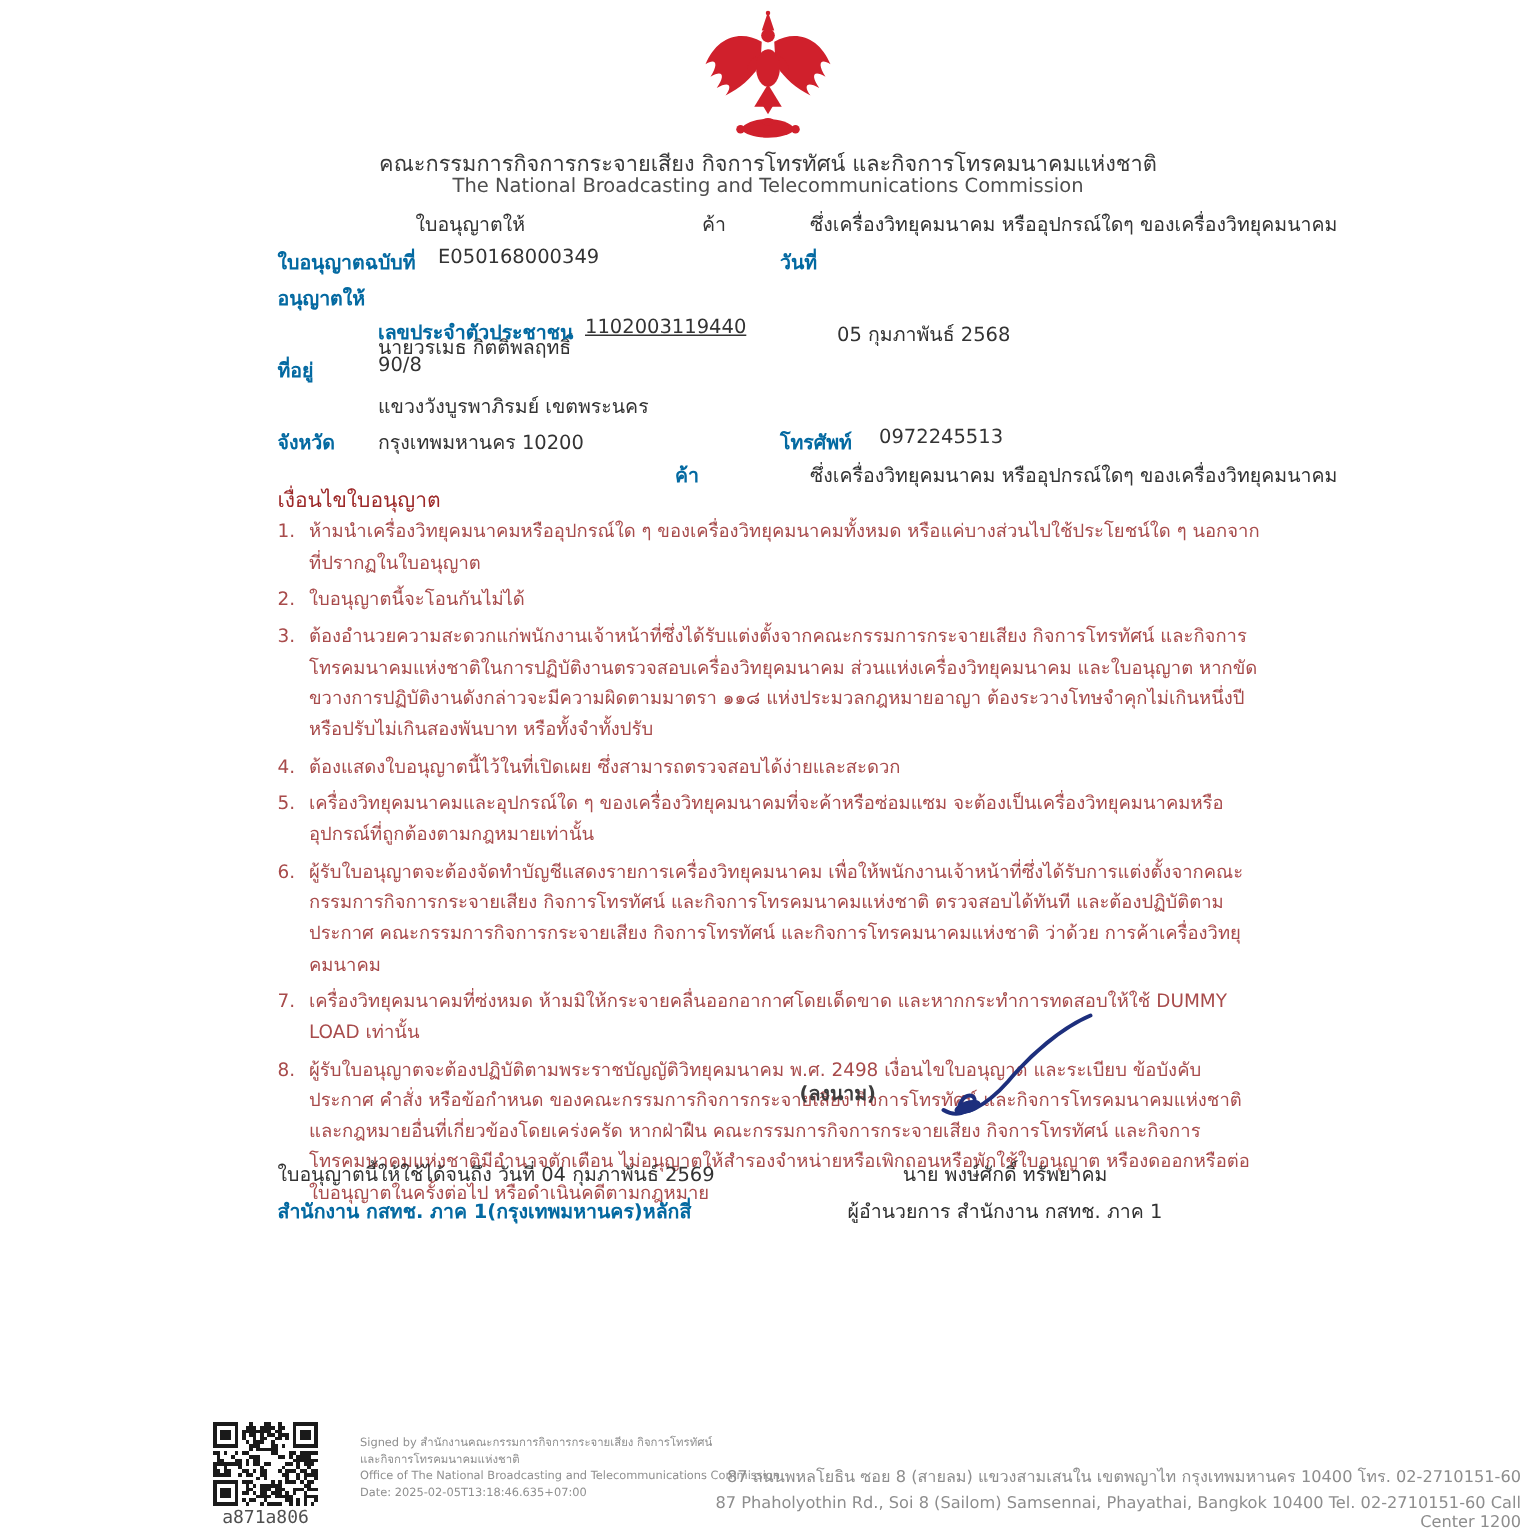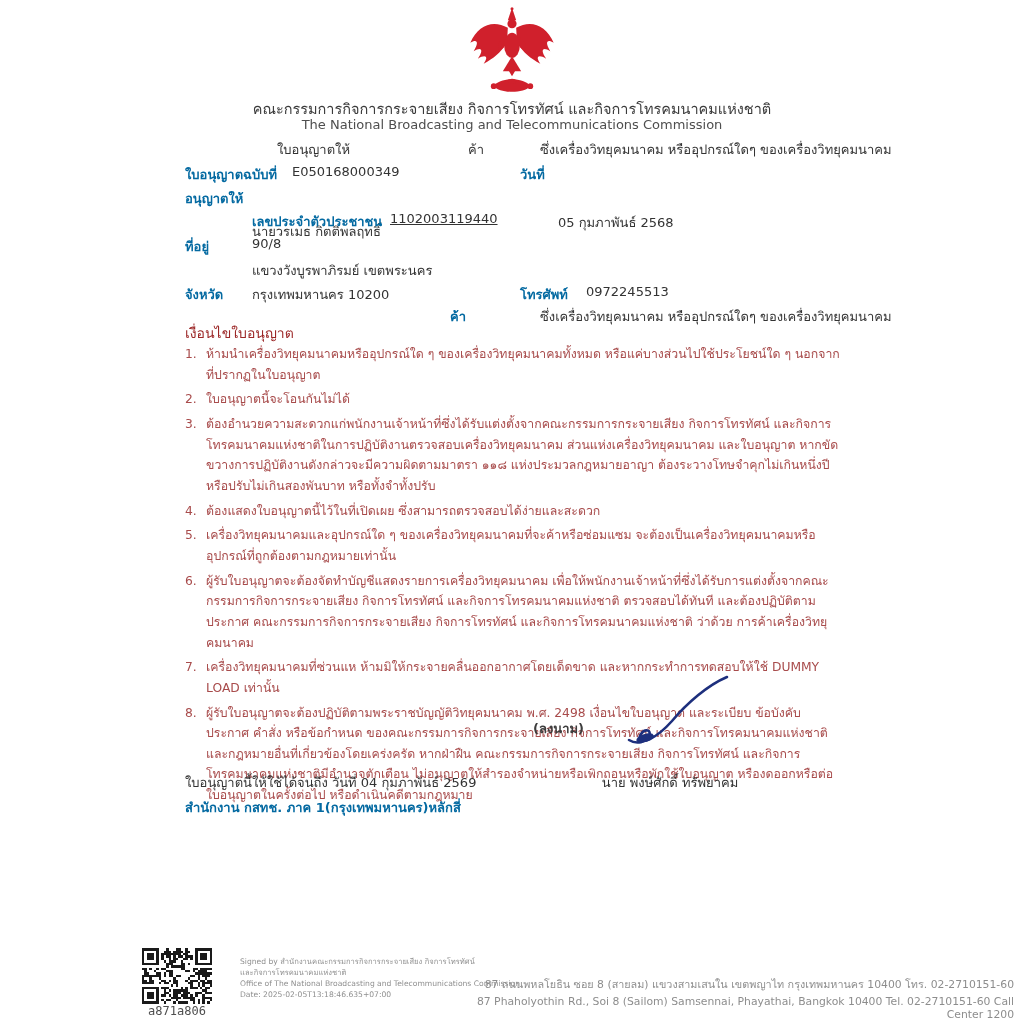--- a/index.html
+++ b/index.html
@@ -112,37 +112,38 @@
     <div class="cond-item">
       <span class="cond-no">5.</span>
       <span class="cond-text">เครื่องวิทยุคมนาคมและอุปกรณ์ใด ๆ ของเครื่องวิทยุคมนาคมที่จะค้าหรือซ่อมแซม จะต้องเป็นเครื่องวิทยุคมนาคมหรืออุปกรณ์ที่ถูกต้องตามกฎหมายเท่านั้น</span>
     </div>
     <div class="cond-item">
       <span class="cond-no">6.</span>
       <span class="cond-text">ผู้รับใบอนุญาตจะต้องจัดทำบัญชีแสดงรายการเครื่องวิทยุคมนาคม เพื่อให้พนักงานเจ้าหน้าที่ซึ่งได้รับการแต่งตั้งจากคณะกรรมการกิจการกระจายเสียง กิจการโทรทัศน์ และกิจการโทรคมนาคมแห่งชาติ ตรวจสอบได้ทันที และต้องปฏิบัติตามประกาศ คณะกรรมการกิจการกระจายเสียง กิจการโทรทัศน์ และกิจการโทรคมนาคมแห่งชาติ ว่าด้วย การค้าเครื่องวิทยุคมนาคม</span>
     </div>
     <div class="cond-item">
       <span class="cond-no">7.</span>
-      <span class="cond-text">เครื่องวิทยุคมนาคมที่ซ่วนแห ห้ามมิให้กระจายคลื่นออกอากาศโดยเด็ดขาด และหากกระทำการทดสอบให้ใช้ DUMMY LOAD เท่านั้น</span>
+      <span class="cond-text">เครื่องวิทยุคมนาคมที่ซ่งหมด ห้ามมิให้กระจายคลื่นออกอากาศโดยเด็ดขาด และหากกระทำการทดสอบให้ใช้ DUMMY LOAD เท่านั้น</span>
     </div>
     <div class="cond-item">
       <span class="cond-no">8.</span>
       <span class="cond-text">ผู้รับใบอนุญาตจะต้องปฏิบัติตามพระราชบัญญัติวิทยุคมนาคม พ.ศ. 2498 เงื่อนไขใบอนุญาต และระเบียบ ข้อบังคับ ประกาศ คำสั่ง หรือข้อกำหนด ของคณะกรรมการกิจการกระจายเสียง กิจการโทรทัศน์ และกิจการโทรคมนาคมแห่งชาติ และกฎหมายอื่นที่เกี่ยวข้องโดยเคร่งครัด หากฝ่าฝืน คณะกรรมการกิจการกระจายเสียง กิจการโทรทัศน์ และกิจการโทรคมนาคมแห่งชาติมีอำนาจตักเตือน ไม่อนุญาตให้สำรองจำหน่ายหรือเพิกถอนหรือพักใช้ใบอนุญาต หรืองดออกหรือต่อใบอนุญาตในครั้งต่อไป หรือดำเนินคดีตามกฎหมาย</span>
     </div>
   </div>
 
   <div class="abs" style="left:592px;top:672px;width:140px;height:84px;">
     <svg width="140" height="84" viewBox="0 0 140 84" aria-hidden="true">
       <path d="M135,5 C116,13 95,31 80,49 C72,58 64,64 58,67 C50,71 45,68 49,62 C53,56 60,58 57,64 C54,70 45,73 37,68" fill="none" stroke="#1d2f7d" stroke-width="2.6" stroke-linecap="round"></path>
       <ellipse cx="53" cy="66" rx="9" ry="4" fill="#1d2f7d" transform="rotate(-18 53 66)"></ellipse>
     </svg>
   </div>
   <div class="abs sig-label" style="top:718px;left:533px;font-weight:bold;">(ลงนาม)</div>
 
   <div class="abs sig-name center" style="top:772px;left:545px;width:250px;">นาย พงษ์ศักดิ์ ทรัพยาคม</div>
+  <div class="abs sig-name center" style="top:797px;left:545px;width:250px;">ผู้อำนวยการ สำนักงาน กสทช. ภาค 1</div>
 
   <div class="abs row-val" style="top:772px;left:185px;">ใบอนุญาตนี้ให้ใช้ได้จนถึง วันที่ 04 กุมภาพันธ์ 2569</div>
   <div class="abs row-label" style="top:797px;left:185px;">สำนักงาน กสทช. ภาค 1(กรุงเทพมหานคร)หลักสี่</div>
 
   <div class="abs" style="left:142px;top:948px;width:70px;height:56px;">
     <svg id="qr-svg" width="70" height="56" viewBox="0 0 29 23" shape-rendering="crispEdges" aria-hidden="true">
         <rect x="10" y="0" width="1" height="1" fill="#1a1a1a"></rect>
         <rect x="14" y="0" width="1" height="1" fill="#1a1a1a"></rect>
         <rect x="15" y="0" width="1" height="1" fill="#1a1a1a"></rect>
         <rect x="18" y="0" width="1" height="1" fill="#1a1a1a"></rect>

